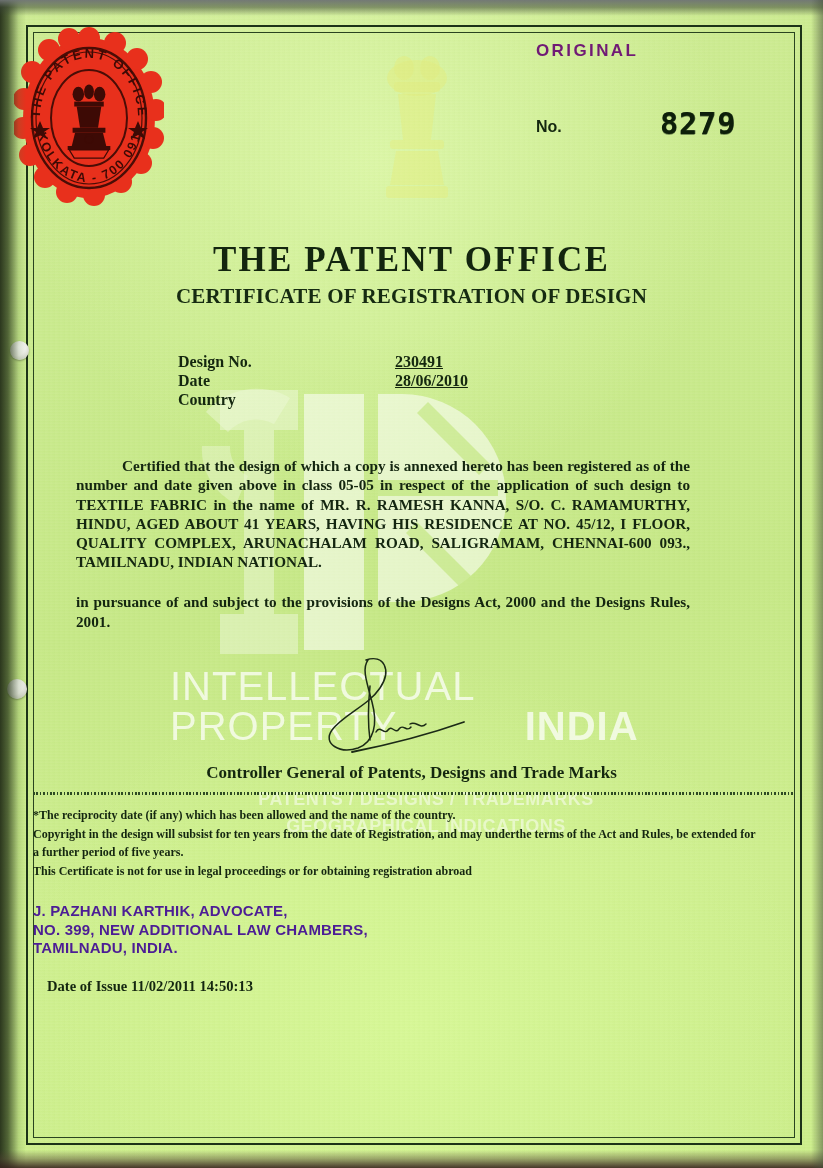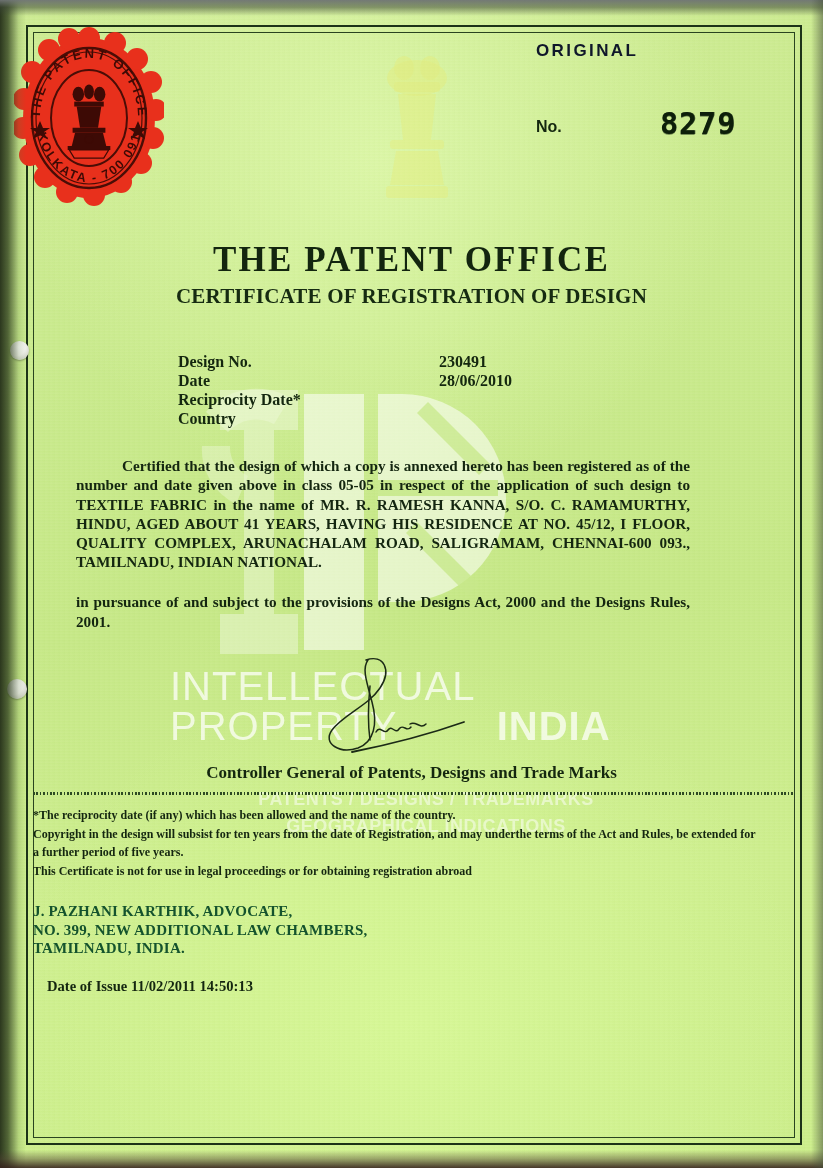--- a/index.html
+++ b/index.html
@@ -103,21 +103,21 @@
   }
   .punch-1 { left: 10px; top: 341px; width: 19px; height: 19px; }
   .punch-2 { left: 7px;  top: 679px; width: 20px; height: 20px; }
 
   
   .hdr-original {
     position: absolute; left: 536px; top: 41px;
     font-family: "Liberation Sans", sans-serif;
     font-weight: 700; font-size: 17px;
     letter-spacing: 2.4px;
-    color: #0f172a;
+    color: #701a75;
   }
   .hdr-no-label {
     position: absolute; left: 536px; top: 118px;
     font-family: "Liberation Sans", sans-serif;
     font-weight: 700; font-size: 16px;
     color: #14270f;
   }
   .hdr-no-value {
     position: absolute; left: 660px; top: 106px;
     font-family: "DejaVu Sans Mono", monospace;
@@ -148,31 +148,32 @@
     position: absolute; left: 0; right: 0; top: 284px;
     text-align: center;
     font-family: "Liberation Serif", serif;
     font-weight: 700; font-size: 21px;
     letter-spacing: .2px;
     color: #162b11;
   }
 
   
   .details { position: absolute; left: 178px; top: 352px; }
-  .details-row { display: flex; height: 19px; line-height: 19px; gap: 44px; }
+  .details-row { display: flex; height: 19px; line-height: 19px; }
   .details-label {
     width: 217px;
     font-family: "Liberation Serif", serif;
     font-weight: 700; font-size: 16px;
     color: #14270f;
   }
   .details-value {
     font-family: "Liberation Serif", serif;
     font-weight: 700; font-size: 16px;
     color: #14270f;
+    text-decoration: underline;
   }
 
   
   .body-block {
     position: absolute; left: 76px; top: 456px; width: 614px;
     font-family: "Liberation Serif", serif;
     font-weight: 700;
     font-size: 15.2px;
     line-height: 19.3px;
     color: #142610;
@@ -215,26 +216,26 @@
     font-family: "Liberation Serif", serif;
     font-weight: 700;
     font-size: 12px;
     line-height: 18.6px;
     color: #142610;
   }
 
   
   .advocate {
     position: absolute; left: 33px; top: 902px; width: 480px;
-    font-family: Liberation Serif, serif;
+    font-family: Liberation Sans, sans-serif;
     font-weight: 700;
     font-size: 15px;
     line-height: 18.6px;
     letter-spacing: .2px;
-    color: #14532d;
+    color: #4c1d95;
   }
   .issue {
     position: absolute; left: 47px; top: 978px;
     font-family: "Liberation Serif", serif;
     font-weight: 700;
     font-size: 14.6px;
     color: #142610;
   }
 </style>
 </head>
@@ -277,21 +278,21 @@
         <ellipse cx="52" cy="20" rx="10" ry="12"></ellipse>
         <ellipse cx="78" cy="20" rx="10" ry="12"></ellipse>
       </g>
     </svg>
   </div>
 
   <div class="wm wm-ipi-text">
     <div class="light">INTELLECTUAL</div>
     <div>
       <span class="light">PROPERTY</span>
-      <span class="bold" style="margin-left:88px">INDIA</span>
+      <span class="bold" style="margin-left:116px">INDIA</span>
     </div>
   </div>
 
   <div class="wm wm-sub-text">
     <div>PATENTS / DESIGNS / TRADEMARKS</div>
     <div>GEOGRAPHICAL INDICATIONS</div>
   </div>
 
   <div class="frame-outer"></div>
   <div class="frame-inner"></div>
@@ -304,24 +305,20 @@
   <div class="t-cert">CERTIFICATE OF REGISTRATION OF DESIGN</div>
 
   <div class="details">
     <div class="details-row">
       <span class="details-label">Design No.</span>
       <span class="details-value">230491</span>
     </div>
     <div class="details-row">
       <span class="details-label">Date</span>
       <span class="details-value">28/06/2010</span>
-    </div>
-    <div class="details-row">
-      <span class="details-label">Reciprocity Date*</span>
-      <span class="details-value"></span>
     </div>
     <div class="details-row">
       <span class="details-label">Country</span>
       <span class="details-value"></span>
     </div>
   </div>
 
   <div class="body-block"><span class="indent"></span><span>Certified that the design of which a copy is annexed hereto has been registered as of the number and date given above in class 05-05 in respect of the application of such design to TEXTILE FABRIC in the name of MR. R. RAMESH KANNA, S/O. C. RAMAMURTHY, HINDU, AGED ABOUT 41 YEARS, HAVING HIS RESIDENCE AT NO. 45/12, I FLOOR, QUALITY COMPLEX, ARUNACHALAM ROAD, SALIGRAMAM, CHENNAI-600 093., TAMILNADU, INDIAN NATIONAL.</span></div>
 
   <div class="pursuance">in pursuance of and subject to the provisions of the Designs Act, 2000 and the Designs Rules, 2001.</div>

